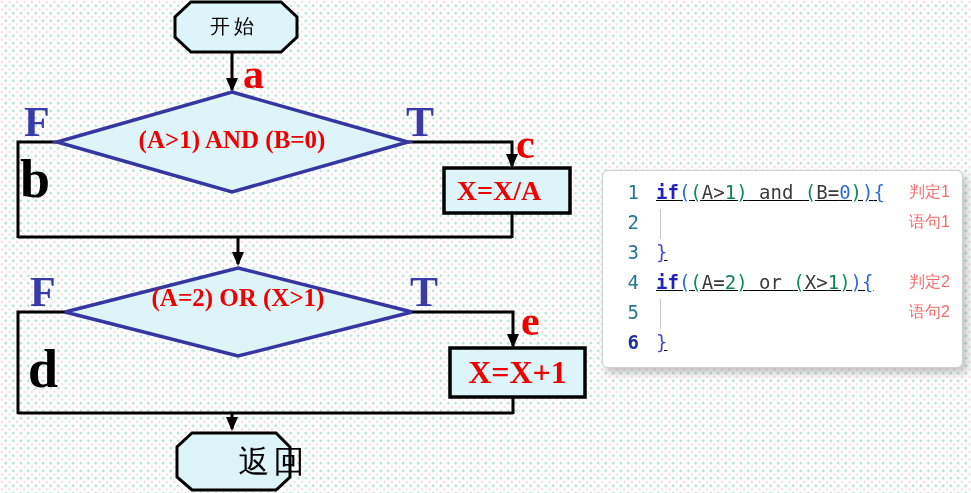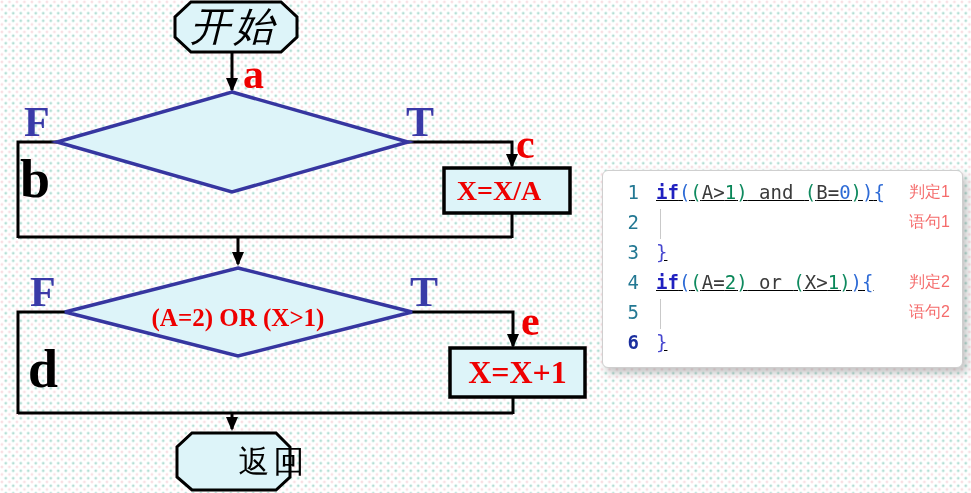--- a/index.html
+++ b/index.html
@@ -14,33 +14,33 @@
     background-size:7.5px 7.5px, 7.5px 7.5px;
     background-position:2px 2px, 5.7px 5.7px;
     font-family:"Liberation Sans", sans-serif;
   }
   .flowchart{position:absolute;left:0;top:0;width:620px;height:493px;}
   .flowchart svg{position:absolute;left:0;top:0;}
   .fc-label{position:absolute;white-space:nowrap;}
   .serif-b{font-family:"Liberation Serif","DejaVu Serif",serif;font-weight:bold;}
   .red{color:var(--label-red,#ee0000);}
   .blue{color:var(--branch-blue,#3a3aa8);}
-  .lbl-start{left:175px;top:0px;width:118px;height:52px;display:flex;align-items:center;justify-content:center;font-size:40px;color:#000;letter-spacing:4px;font-style:italic;}
+  .lbl-start{left:175px;top:0px;width:118px;height:52px;display:flex;align-items:center;justify-content:center;font-size:20px;color:#000;letter-spacing:4px;}
   .lbl-return{left:177px;top:433px;width:113px;height:57px;display:flex;align-items:center;justify-content:center;font-size:31px;color:#000;letter-spacing:4px;margin-left:40px;}
   .lbl-a{left:243px;top:50px;font-size:42px;}
   .lbl-c{left:516px;top:120px;font-size:42px;}
   .lbl-e{left:521px;top:297px;font-size:42px;}
   .lbl-b{left:20px;top:148px;font-size:54px;color:#000;}
   .lbl-d{left:28px;top:338px;font-size:54px;color:#000;}
   .lbl-F1{left:24px;top:98px;font-size:42px;}
   .lbl-T1{left:406px;top:98px;font-size:42px;}
   .lbl-F2{left:30px;top:268px;font-size:42px;}
   .lbl-T2{left:410px;top:268px;font-size:42px;}
   .lbl-cond1{left:82px;top:126px;width:300px;text-align:center;font-size:25px;}
-  .lbl-cond2{left:88px;top:304px;width:300px;text-align:center;font-size:25px;}
+  .lbl-cond2{left:88px;top:284px;width:300px;text-align:center;font-size:25px;}
   .lbl-box1{left:444px;top:168px;width:110px;height:45px;display:flex;align-items:center;justify-content:center;font-size:28px;}
   .lbl-box2{left:450px;top:348px;width:135px;height:49px;display:flex;align-items:center;justify-content:center;font-size:32px;}
 
   
   .code-panel{
     position:absolute;left:602px;top:170px;width:361px;height:198px;
     background:#ffffff;border:1px solid #cfcfcf;border-radius:6px;
     box-shadow:4px 5px 8px rgba(120,120,120,0.45);
     box-sizing:border-box;padding-top:6px;
     font-family:"DejaVu Sans Mono",monospace;font-size:19px;
@@ -91,20 +91,21 @@
       <rect x="444" y="168" width="126" height="45" fill="#ddf4f9" stroke="#000" stroke-width="3.5"></rect>
       <polygon points="238,268 412,312 238,356 65,312" fill="#ddf4f9" stroke="#3636a0" stroke-width="3.5"></polygon>
       <rect x="450" y="348" width="135" height="49" fill="#ddf4f9" stroke="#000" stroke-width="3.5"></rect>
       <polygon points="192,433 276,433 290,447 290,477 276,490 192,490 177,477 177,447" fill="#ddf4f9" stroke="#000" stroke-width="3"></polygon>
     </svg>
 
     <div class="fc-label lbl-start">开始</div>
     <div class="fc-label lbl-a serif-b red">a</div>
     <div class="fc-label lbl-F1 serif-b blue">F</div>
     <div class="fc-label lbl-T1 serif-b blue">T</div>
+    <div class="fc-label lbl-cond1 serif-b red">(A&gt;1) AND (B=0)</div>
     <div class="fc-label lbl-b serif-b">b</div>
     <div class="fc-label lbl-c serif-b red">c</div>
     <div class="fc-label lbl-box1 serif-b red">X=X/A</div>
     <div class="fc-label lbl-F2 serif-b blue">F</div>
     <div class="fc-label lbl-T2 serif-b blue">T</div>
     <div class="fc-label lbl-cond2 serif-b red">(A=2) OR (X&gt;1)</div>
     <div class="fc-label lbl-d serif-b">d</div>
     <div class="fc-label lbl-e serif-b red">e</div>
     <div class="fc-label lbl-box2 serif-b red">X=X+1</div>
     <div class="fc-label lbl-return">返回</div>

